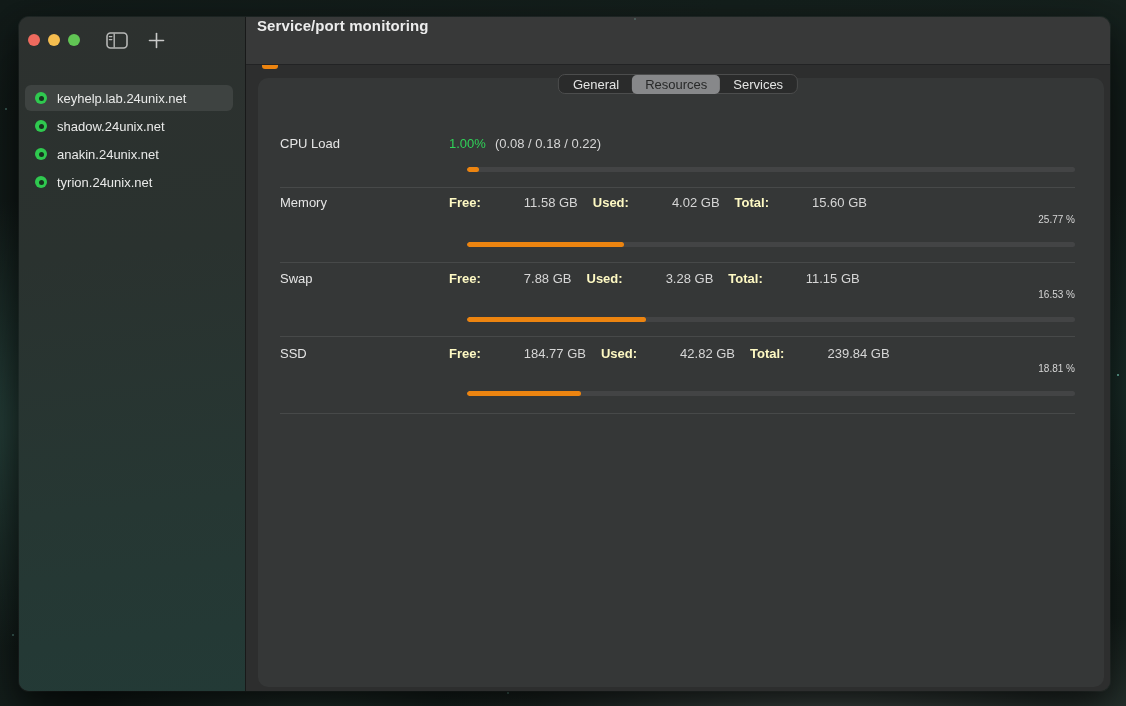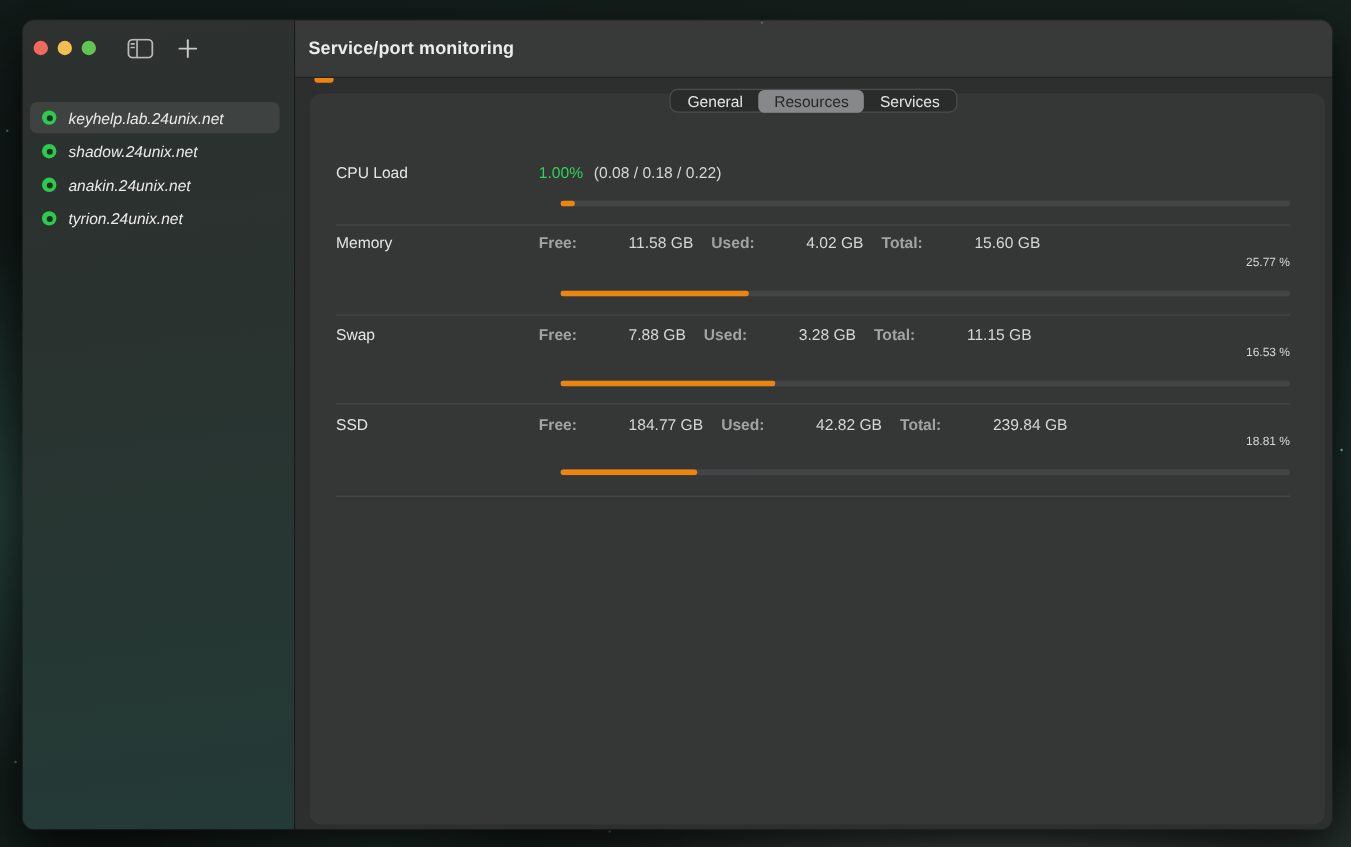--- a/index.html
+++ b/index.html
@@ -46,40 +46,40 @@
   .tl.yellow{ background:var(--tl-yellow,#f5bd4f); }
   .tl.green{ background:var(--tl-green,#61c554); }
 
   .icon-btn{ position:absolute; background:none; border:none; cursor:pointer; padding:0; line-height:0; }
   .icon-btn.toggle{ left:87px; top:15px; }
   .icon-btn.add{ left:129px; top:15px; }
 
   .server-list{ list-style:none; position:absolute; left:0; top:0; width:100%; }
   .server-item{
     position:absolute; left:6px; width:208px; height:26px; border-radius:6px;
-    display:flex; align-items:center; cursor:default;font-style:italic;
+    display:flex; align-items:center; cursor:default;
   }
   .server-item.selected{ background:#3e4341; }
   .server-item .status-dot{
     position:relative; width:12px; height:12px; border-radius:50%;
     background:#2fc94f; margin-left:10px; flex:0 0 auto;
   }
   .server-item .status-dot::after{
     content:""; position:absolute; left:3.5px; top:3.5px; width:5px; height:5px;
     border-radius:50%; background:#17321f;
   }
   .server-item .label{ margin-left:10px; font-size:13px; color:#e9eae9; white-space:nowrap; }
 
   .divider-v{ width:1px; height:100%; background:#181919; flex:0 0 auto; }
 
   
   #main-pane{ position:relative; flex:1 1 auto; height:100%; display:flex; flex-direction:column; background:#2d2e2e; }
   .toolbar{
     position:relative; height:48px; background:#383939;
-    border-bottom:1px solid #222324; display:flex; align-items:center; flex:0 0 auto;
+    border-bottom:1px solid #222324; display:flex; align-items:flex-start; flex:0 0 auto;
   }
   .toolbar h1{ font-size:15px; font-weight:700; color:#ececec; margin-left:11px; letter-spacing:.1px; }
 
   .content{ position:relative; flex:1 1 auto; }
 
   .clip-frag{
     position:absolute; left:16px; top:0; width:16px; height:4px;
     background:var(--accent-orange,#ec8410); border-radius:0 0 3px 3px; z-index:2;
   }
 
@@ -96,21 +96,21 @@
   }
   .seg-item{
     height:19px; padding:0 13px; border:none; background:none; border-radius:5px;
     font-family:inherit; font-size:13px; color:#e4e5e4; cursor:pointer; line-height:19px;
   }
   .seg-item.selected{ background:#87888a; color:#272828; font-weight:500; }
 
   
   .row-label{ position:absolute; left:22px; font-size:13px; color:#e5e5e5; line-height:16px; }
   .stats{ position:absolute; left:191px; font-size:13px; line-height:16px; color:#d6d6d6; white-space:nowrap; }
-  .stats .k{ font-weight:700; color:#a3a3a3; margin-right:7px; }
+  .stats .k{ font-weight:700; color:#fef9c3; margin-right:7px; }
   .stats .v{ margin-right:15px;margin-left:36px; }
   .stats .v:last-child{ margin-right:0; }
   .pct{ position:absolute; right:29px; font-size:10px; color:#d6d6d6; line-height:16px; }
   .cpu-val{ color:var(--cpu-ok-green,#30d158); margin-right:9px; }
   .bar{
     position:absolute; left:209px; width:608px; height:5px; border-radius:3px;
     background:var(--track,#434445); overflow:hidden;
   }
   .bar .fill{ display:block; height:100%; border-radius:3px; background:var(--accent-orange,#ec8410); }
   .hdiv{ position:absolute; left:22px; width:795px; height:1px; background:rgba(255,255,255,.09); }

